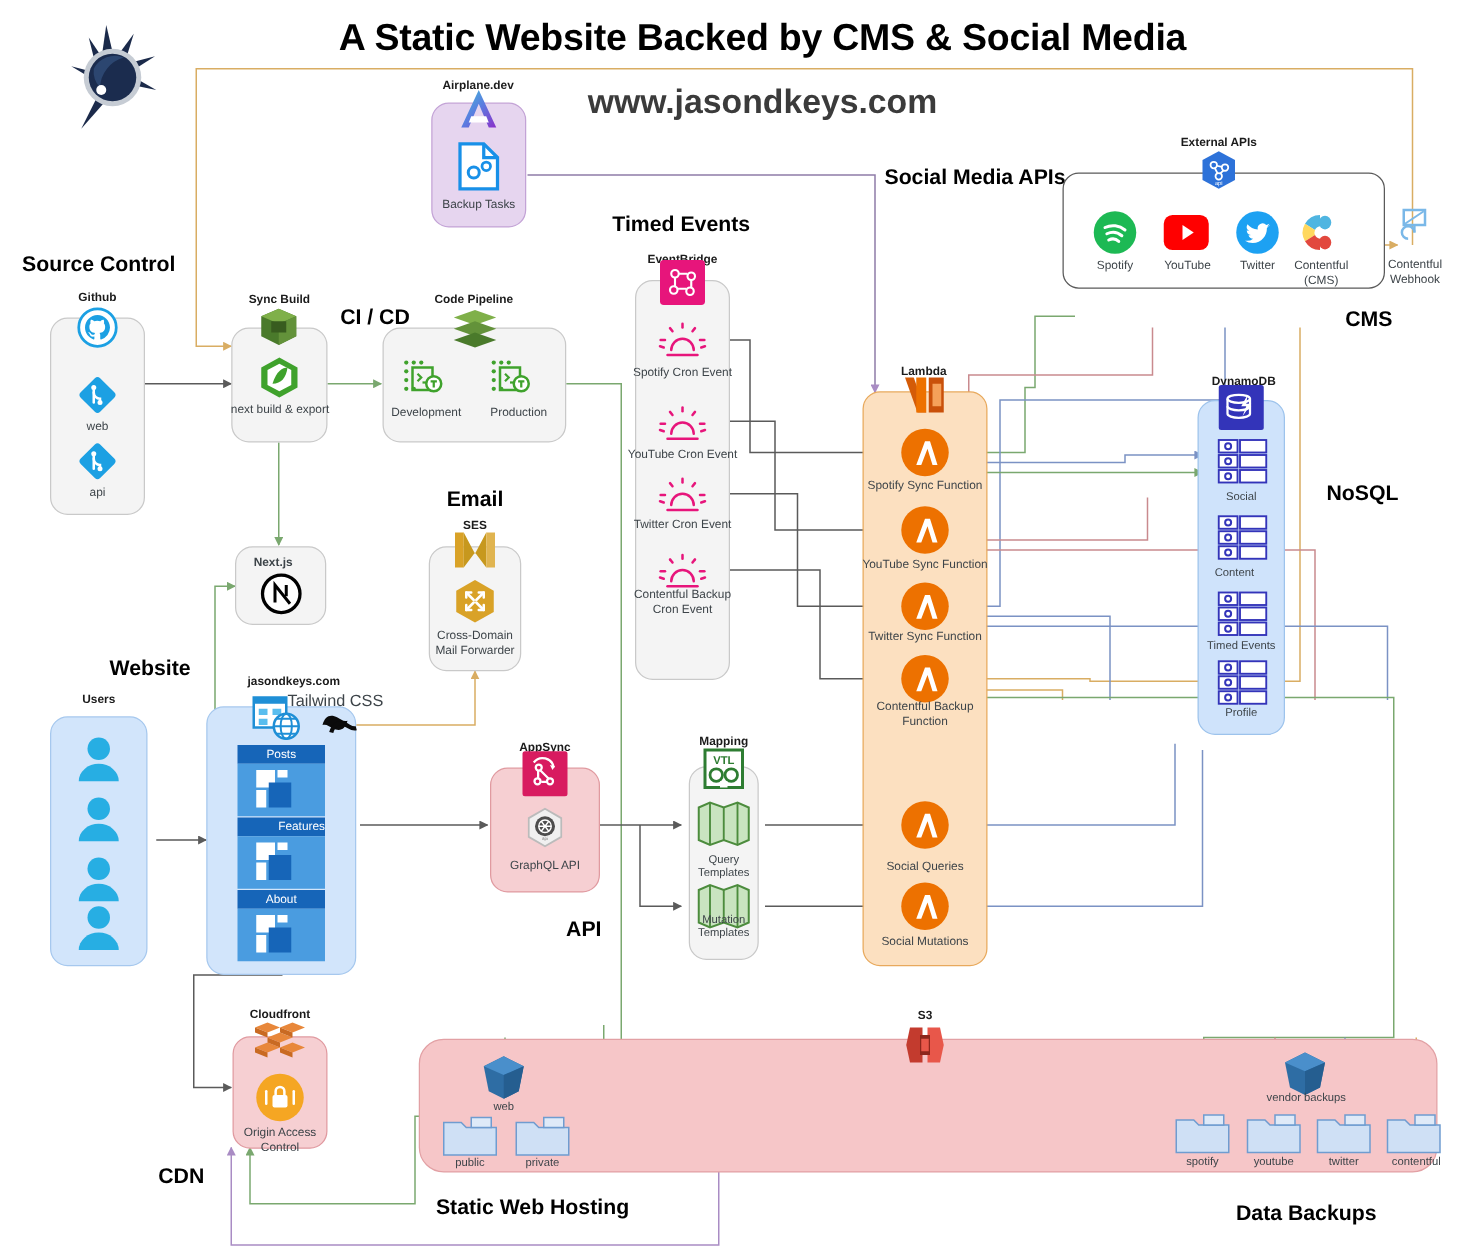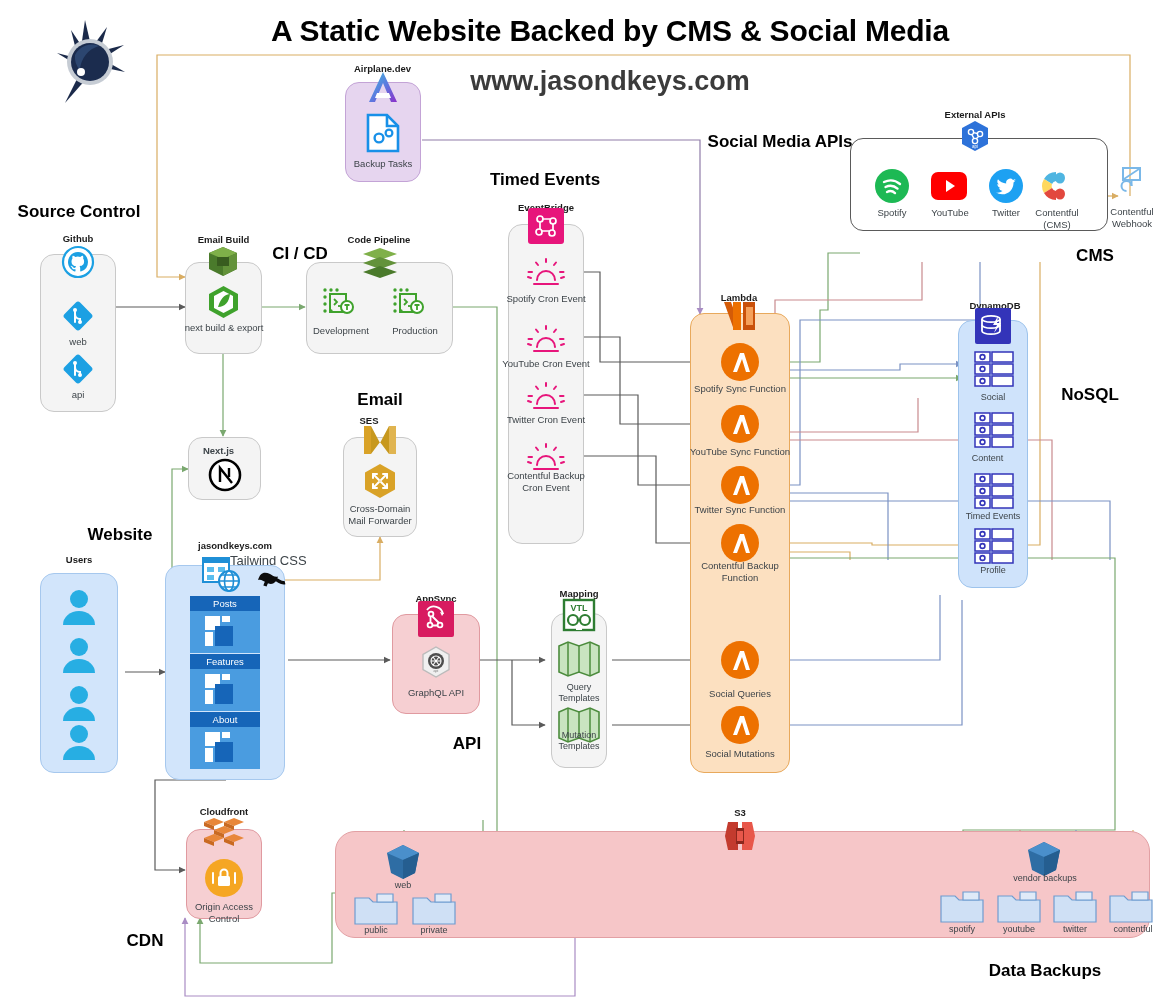--- a/index.html
+++ b/index.html
@@ -204,21 +204,21 @@
           <path d="M13 14 a5 5 0 0 0 5 5 v3"></path>
       </g>
       <circle cx="13" cy="10" r="2" fill="#fff"></circle>
         <circle cx="18" cy="22" r="2" fill="#fff"></circle>
     </svg>
   </div>
   <div class="abs nodelbl" style="left:40px; top:389px; width:76px;">api</div>
 
   <div class="abs grouphdr" style="left:235px; top:242px; width:130px;">CI / CD</div>
 
-  <div class="abs svcname" style="left:185px; top:234px; width:77px;">Email Build</div>
+  <div class="abs svcname" style="left:185px; top:234px; width:77px;">Sync Build</div>
   <div class="cont cont-grey" style="left:185px; top:262px; width:77px; height:92px;"></div>
   <div class="abs" style="left:205px; top:245px;">
     <svg width="36" height="34" viewBox="0 0 36 34">
       <path d="M18 2 L32 8 L32 24 L18 31 L4 24 L4 8 Z" fill="#4a7a2b"></path>
       <path d="M18 2 L32 8 L18 14 L4 8 Z" fill="#7fb049"></path>
       <path d="M18 14 L32 8 L32 24 L18 31 Z" fill="#63923a"></path>
       <rect x="12" y="12" width="12" height="9" fill="#385c1f"></rect>
     </svg>
   </div>
   <div class="abs" style="left:207px; top:285px;">
@@ -282,21 +282,21 @@
   <div class="abs nodelbl" style="left:188px; top:445px; width:61px; font-weight:bold;">Next.js</div>
   <div class="abs" style="left:208px; top:458px;">
     <svg width="34" height="34" viewBox="0 0 34 34">
       <circle cx="17" cy="17" r="15" fill="#fff" stroke="#000" stroke-width="2.6"></circle>
       <path d="M12 24 V10 L24 25" fill="none" stroke="#000" stroke-width="2.4"></path>
       <path d="M21 10 v9" stroke="#000" stroke-width="2.4"></path>
     </svg>
   </div>
 
   <div class="abs grouphdr" style="left:330px; top:388px; width:100px;">Email</div>
-  <div class="abs svcname" style="left:332px; top:415px; width:74px;">SES</div>
+  <div class="abs svcname" style="left:343px; top:415px; width:74px;">SES</div>
   <div class="cont cont-grey" style="left:343px; top:437px; width:74px; height:100px;"></div>
   <div class="abs" style="left:361px; top:422px;">
     <svg width="38" height="36" viewBox="0 0 38 36">
       <path d="M3 4 h7 v28 h-7 z" fill="#D9A227"></path>
       <path d="M10 4 l9 17 l9 -17 v28 l-9 -12 l-9 12 z" fill="#C7981E"></path>
       <path d="M28 4 h7 v28 h-7 z" fill="#E0B450"></path>
     </svg>
   </div>
   <div class="abs" style="left:360px; top:462px;">
     <svg width="40" height="38" viewBox="0 0 40 38">
@@ -673,21 +673,21 @@
     <div style="background:#4A9CE0; height:42px; position:relative;">
       <svg width="40" height="34" viewBox="0 0 40 34" style="position:absolute; left:14px; top:4px;">
         <rect x="1" y="1" width="15" height="14" fill="#fff"></rect>
           <rect x="18" y="1" width="8" height="6" fill="#fff"></rect>
         <rect x="1" y="17" width="8" height="14" fill="#fff"></rect>
           <rect x="11" y="11" width="18" height="20" fill="#1665B8"></rect>
       </svg>
     </div>
   </div>
   <div class="abs" style="left:190px; top:654px; width:70px;">
-    <div style="background:#1665B8; color:#fff; font-size:9.5px; text-align:center; padding:2px 0;">
+    <div style="background:#1665B8; color:#fff; font-size:9.5px; text-align:right; padding:2px 0;">
       <span>Features</span>
     </div>
     <div style="background:#4A9CE0; height:42px; position:relative;">
       <svg width="40" height="34" viewBox="0 0 40 34" style="position:absolute; left:14px; top:4px;">
         <rect x="1" y="1" width="15" height="14" fill="#fff"></rect>
           <rect x="18" y="1" width="8" height="6" fill="#fff"></rect>
         <rect x="1" y="17" width="8" height="14" fill="#fff"></rect>
           <rect x="11" y="11" width="18" height="20" fill="#1665B8"></rect>
       </svg>
     </div>
@@ -818,20 +818,21 @@
     </svg>
   </div>
   <div class="abs tinylbl" style="left:348px; top:925px; width:56px;">public</div>
   <div class="abs" style="left:411px; top:890px;">
     <svg width="46" height="38" viewBox="0 0 46 38">
       <path d="M2 8 h14 l4 4 h24 v22 h-42 z" fill="#cfe0f5" stroke="#6f9cd0" stroke-width="1.2"></path>
       <path d="M24 4 h16 v8 h-16 z" fill="#dfeaf8" stroke="#6f9cd0" stroke-width="1.2"></path>
     </svg>
   </div>
   <div class="abs tinylbl" style="left:406px; top:925px; width:56px;">private</div>
+  <div class="abs grouphdr" style="left:330px; top:954px; width:192px;">Static Web Hosting</div>
 
   <div class="abs svcname" style="left:712px; top:807px; width:56px;">S3</div>
   <div class="abs" style="left:722px; top:818px;">
     <svg width="36" height="36" viewBox="0 0 36 36">
       <path d="M6 4 h10 v28 h-10 l-3 -14 z" fill="#C33B2E"></path>
       <path d="M30 4 h-10 v28 h10 l3 -14 z" fill="#E8574A"></path>
       <rect x="14" y="10" width="8" height="16" fill="#8D271D"></rect>
       <rect x="15" y="13" width="6" height="10" fill="#E8574A"></rect>
     </svg>
   </div>

